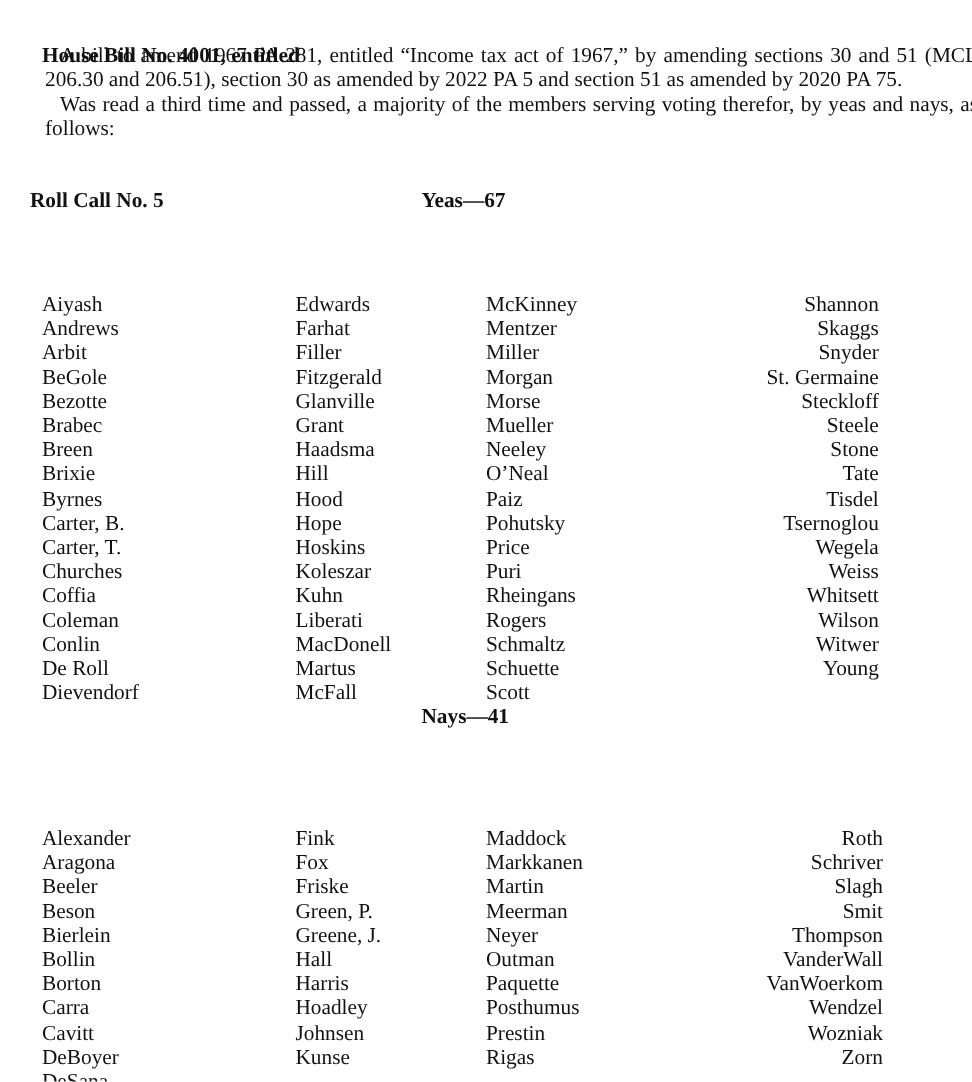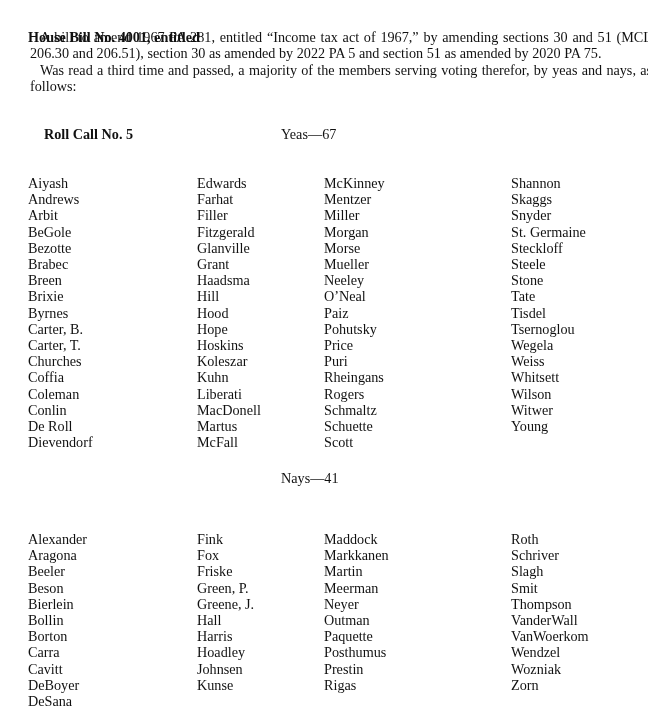--- a/index.html
+++ b/index.html
@@ -5,27 +5,27 @@
   html, body { margin: 0; padding: 0; background: #ffffff; }
   body {
     width: 648px; height: 721px; position: relative; overflow: hidden;
     font-family: "Liberation Serif", "DejaVu Serif", serif;
     color: #111111; font-size: 14.2px;
   }
   .bill-title { position: absolute; left: 28px; top: 12px; font-weight: bold; font-size: 14.2px; line-height: 16px; margin-top: 17px; }
   .para { position: absolute; left: 18px; width: 622px; line-height: 16.2px; text-indent: 10px; text-align: justify; margin-left: 12px; }
   .p1 { top: 29px; }
   .p2 { top: 62px; }
-  .rollcall { position: absolute; left: 44px; top: 126px; font-weight: bold; }
-  .vote-head { position: absolute; left: 281px; font-weight: normal; }
+  .rollcall { position: absolute; left: 20px; top: 126px; font-weight: bold; }
+  .vote-head { position: absolute; left: 281px; font-weight: bold; }
   .yeas-head { top: 126px; }
   .nays-head { top: 470px; }
-  .col { position: absolute; line-height: 16.2px; }
+  .col { position: absolute; line-height: 16.2px; margin-top: 20px; }
   .col div { white-space: nowrap; }
-  .c1 { left: 28px; } .c2 { left: 197px; } .c3 { left: 324px; } .c4 { left: 511px; }
+  .c1 { left: 28px; } .c2 { left: 197px; } .c3 { left: 324px; } .c4 { left: 511px; text-align: right; }
   .yeas { top: 175px; }
   .nays { top: 531px; }
 </style>
 </head>
 <body>
 
 <div class="bill-title">House Bill No. 4001, entitled</div>
 <div class="para p1">A bill to amend 1967 PA 281, entitled “Income tax act of 1967,” by amending sections 30 and 51 (MCL 206.30 and 206.51), section 30 as amended by 2022 PA 5 and section 51 as amended by 2020 PA 75.</div>
 <div class="para p2">Was read a third time and passed, a majority of the members serving voting therefor, by yeas and nays, as follows:</div>
 

